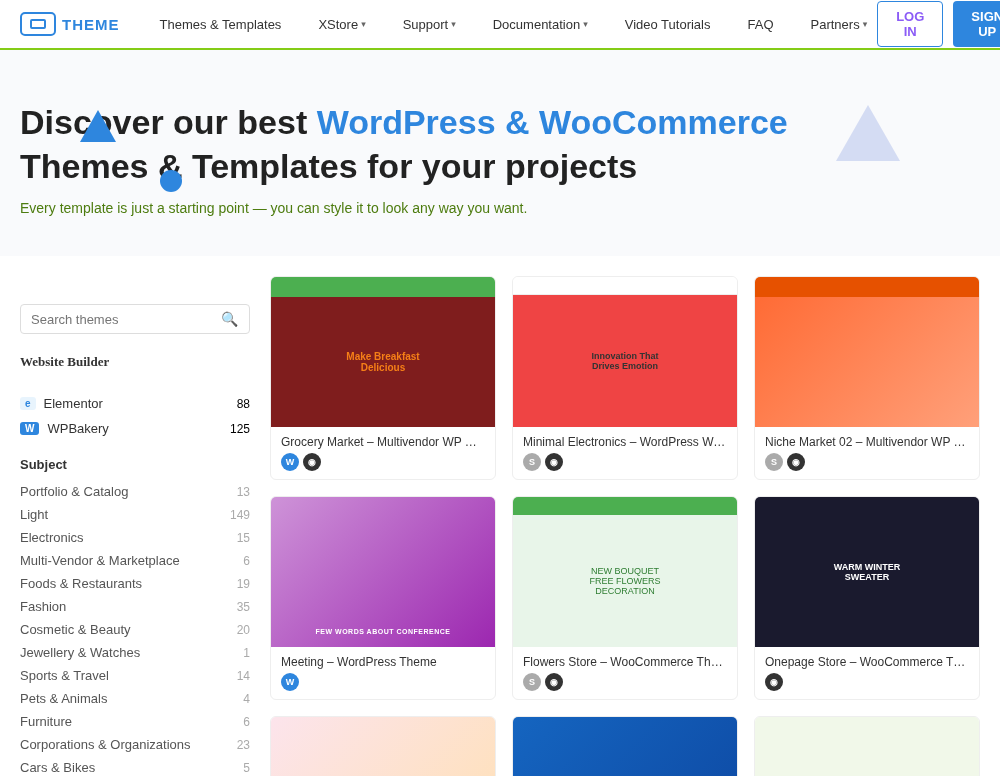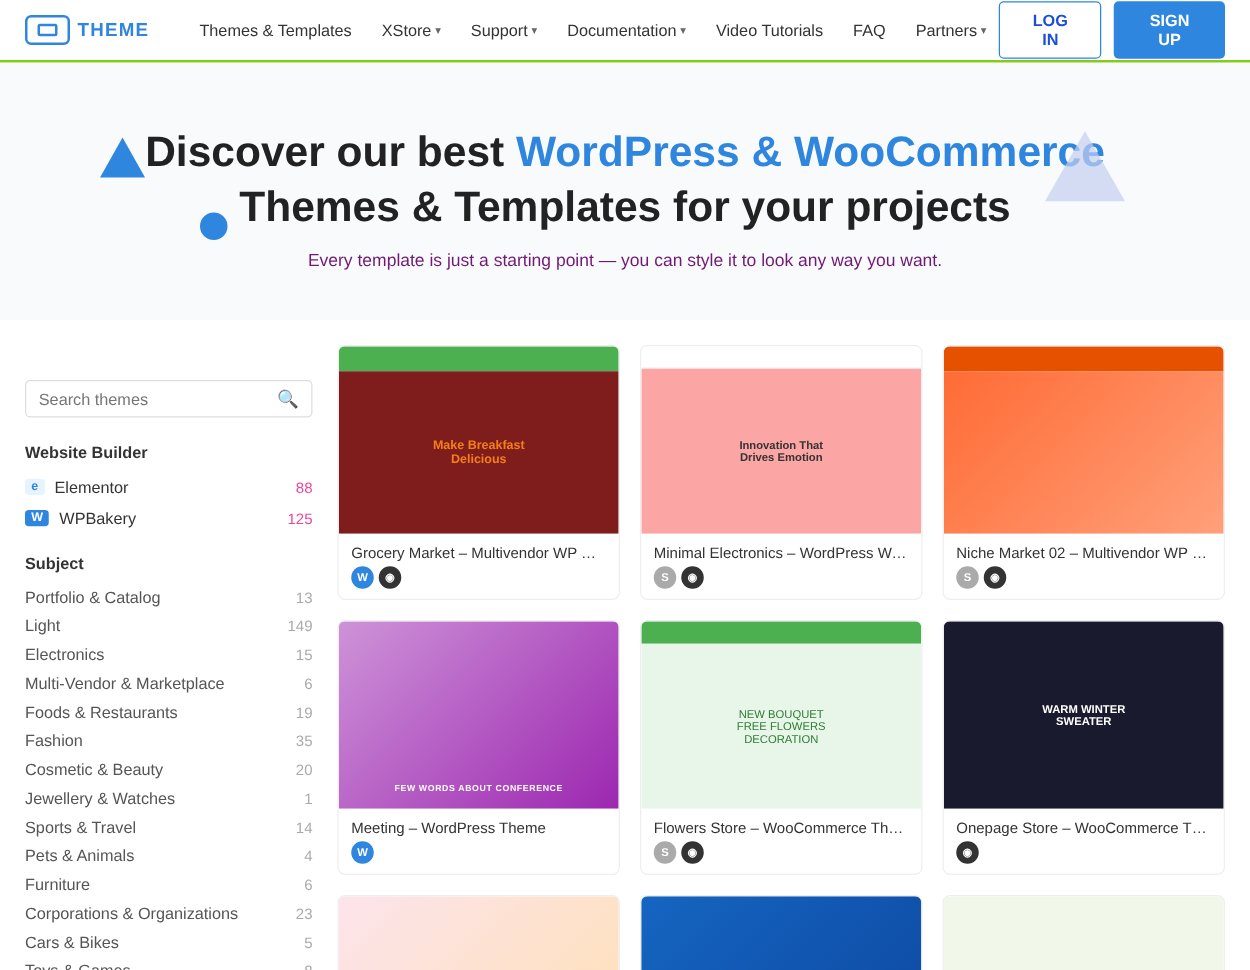--- a/index.html
+++ b/index.html
@@ -7,53 +7,53 @@
 
     
     .navbar {
       display: flex; align-items: center; padding: 0 20px; height: 50px;
       border-bottom: 2px solid #84cc16; background: #fff; position: sticky; top: 0; z-index: 100;
     }
     .navbar-logo { display: flex; align-items: center; margin-right: 30px; }
     .logo-icon { width: 36px; height: 24px; border: 2px solid #2e86de; border-radius: 5px; display: flex; align-items: center; justify-content: center; margin-right: 6px; }
     .logo-icon-inner { width: 16px; height: 10px; border: 2px solid #2e86de; border-radius: 2px; }
     .logo-text { color: #2e86de; font-weight: 700; font-size: 15px; letter-spacing: 1px; }
-    .nav-links { display: flex; align-items: center; gap: 4px; flex: 1; }
+    .nav-links { display: flex; align-items: center; gap: 17px; flex: 1; }
     .nav-link { color: #333; text-decoration: none; font-size: 13px; padding: 6px 10px; white-space: nowrap; display: flex; align-items: center; gap: 3px; }
     .nav-chevron { font-size: 9px; color: #666; }
     .nav-actions { display: flex; gap: 10px; }
-    .btn-login { border: 1.5px solid #2e86de; color: #1d4ed8; background: #fff; padding: 7px 18px; border-radius: 4px; font-size: 13px; font-weight: 600; cursor: pointer; }
+    .btn-login { border: 1.5px solid #2e86de; color: #8b5cf6; background: #fff; padding: 7px 18px; border-radius: 4px; font-size: 13px; font-weight: 600; cursor: pointer; }
     .btn-signup { background: #2e86de; color: #fff; border: none; padding: 7px 18px; border-radius: 4px; font-size: 13px; font-weight: 600; cursor: pointer; }
 
     
-    .hero { text-align: center; padding: 50px 20px 40px; background: #f9fafc; position: relative; overflow: hidden; }
+    .hero { padding: 50px 20px 40px; background: #f9fafc; position: relative; overflow: hidden; }
     .hero-title { font-size: 34px; font-weight: 700; color: #222; line-height: 1.3; }
     .hero-title-blue { color: #2e86de; }
-    .hero-subtitle { color: #701a75; font-size: 14px; margin-top: 12px; }
+    .hero-subtitle { color: #4d7c0f; font-size: 14px; margin-top: 12px; }
     .decor-tri-blue { position: absolute; top: 60px; left: 80px; width: 0; height: 0;
       border-left: 18px solid transparent; border-right: 18px solid transparent; border-bottom: 32px solid #2e86de; }
     .decor-tri-light { position: absolute; top: 55px; right: 100px; width: 0; height: 0;
       border-left: 32px solid transparent; border-right: 32px solid transparent; border-bottom: 56px solid #c5cff0; opacity: 0.7; }
     .decor-circle { position: absolute; top: 120px; left: 160px; width: 22px; height: 22px; border-radius: 50%; background: #2e86de; }
 
     
     .main-layout { display: flex; padding: 20px; gap: 20px; max-width: 1000px; margin: 0 auto; }
 
     
     .sidebar { width: 230px; flex-shrink: 0; }
     .search-box { display: flex; align-items: center; border: 1px solid #ddd; border-radius: 4px; padding: 6px 10px; margin-bottom: 20px; margin-top: 28px; }
     .search-box input { border: none; outline: none; flex: 1; font-size: 13px; color: #999; }
     .search-icon { color: #aaa; font-size: 14px; }
 
-    .sidebar-section-title { font-size: 13px; font-weight: 700; color: #333; margin-bottom: 8px; }
+    .sidebar-section-title { font-size: 13px; font-weight: 700; color: #333; margin-bottom: 21px; font-family: Liberation Serif, serif; }
     .builder-item { display: flex; align-items: center; justify-content: space-between; padding: 5px 0; cursor: pointer; }
     .builder-item-left { display: flex; align-items: center; gap: 8px; font-size: 13px; color: #333; }
     .builder-badge-elem { background: #e8f4fd; color: #2e86de; border-radius: 3px; padding: 1px 5px; font-size: 10px; font-weight: 700; }
     .builder-badge-wpb { background: #2e86de; color: #fff; border-radius: 3px; padding: 1px 5px; font-size: 10px; font-weight: 700; }
-    .builder-count { color: #ec4899; font-size: 12px; }
+    .builder-count { color: #000000; font-size: 12px; }
 
     .subject-title { font-size: 13px; font-weight: 700; color: #333; margin: 16px 0 8px; }
     .subject-item { display: flex; align-items: center; justify-content: space-between; padding: 4px 0; cursor: pointer; }
     .subject-item-label { font-size: 13px; color: #555; }
     .subject-item-count { color: #aaa; font-size: 12px; }
 
     
     .grid-area { flex: 1; }
     .theme-grid { display: grid; grid-template-columns: repeat(3, 1fr); gap: 16px; }
     .theme-card { border: 1px solid #eee; border-radius: 6px; overflow: hidden; cursor: pointer; transition: box-shadow 0.2s; }
@@ -70,21 +70,21 @@
     }
     .mock-screen {
       width: 100%; height: 100%; display: flex; flex-direction: column;
     }
     
     .grocery-header { height: 20px; background: #4caf50; display: flex; align-items: center; padding: 0 6px; gap: 4px; }
     .grocery-body { flex: 1; background: #7f1d1d; display: flex; align-items: center; justify-content: center; }
     .grocery-text { font-size: 10px; font-weight: 700; color: #f57f17; text-align: center; }
 
     .elec-header { height: 18px; background: #fff; border-bottom: 1px solid #eee; }
-    .elec-hero { flex: 1; background: #fca5a5; display: flex; align-items: center; justify-content: center; }
+    .elec-hero { flex: 1; background: #ef4444; display: flex; align-items: center; justify-content: center; }
     .elec-text { font-size: 9px; font-weight: 600; color: #333; text-align: center; }
 
     .niche-header { height: 20px; background: #e65100; }
     .niche-body { flex: 1; background: #fff3e0; display: flex; align-items: flex-start; padding: 4px; }
 
     .meeting-body { flex: 1; background: linear-gradient(135deg, #ce93d8 0%, #9c27b0 100%); display: flex; flex-direction: column; align-items: center; justify-content: flex-end; padding-bottom: 12px; }
     .meeting-overlay-text { font-size: 7px; font-weight: 700; color: #fff; text-align: center; letter-spacing: 0.5px; }
 
     .flowers-header { height: 18px; background: #4caf50; }
     .flowers-body { flex: 1; background: #e8f5e9; display: flex; align-items: center; justify-content: center; }

